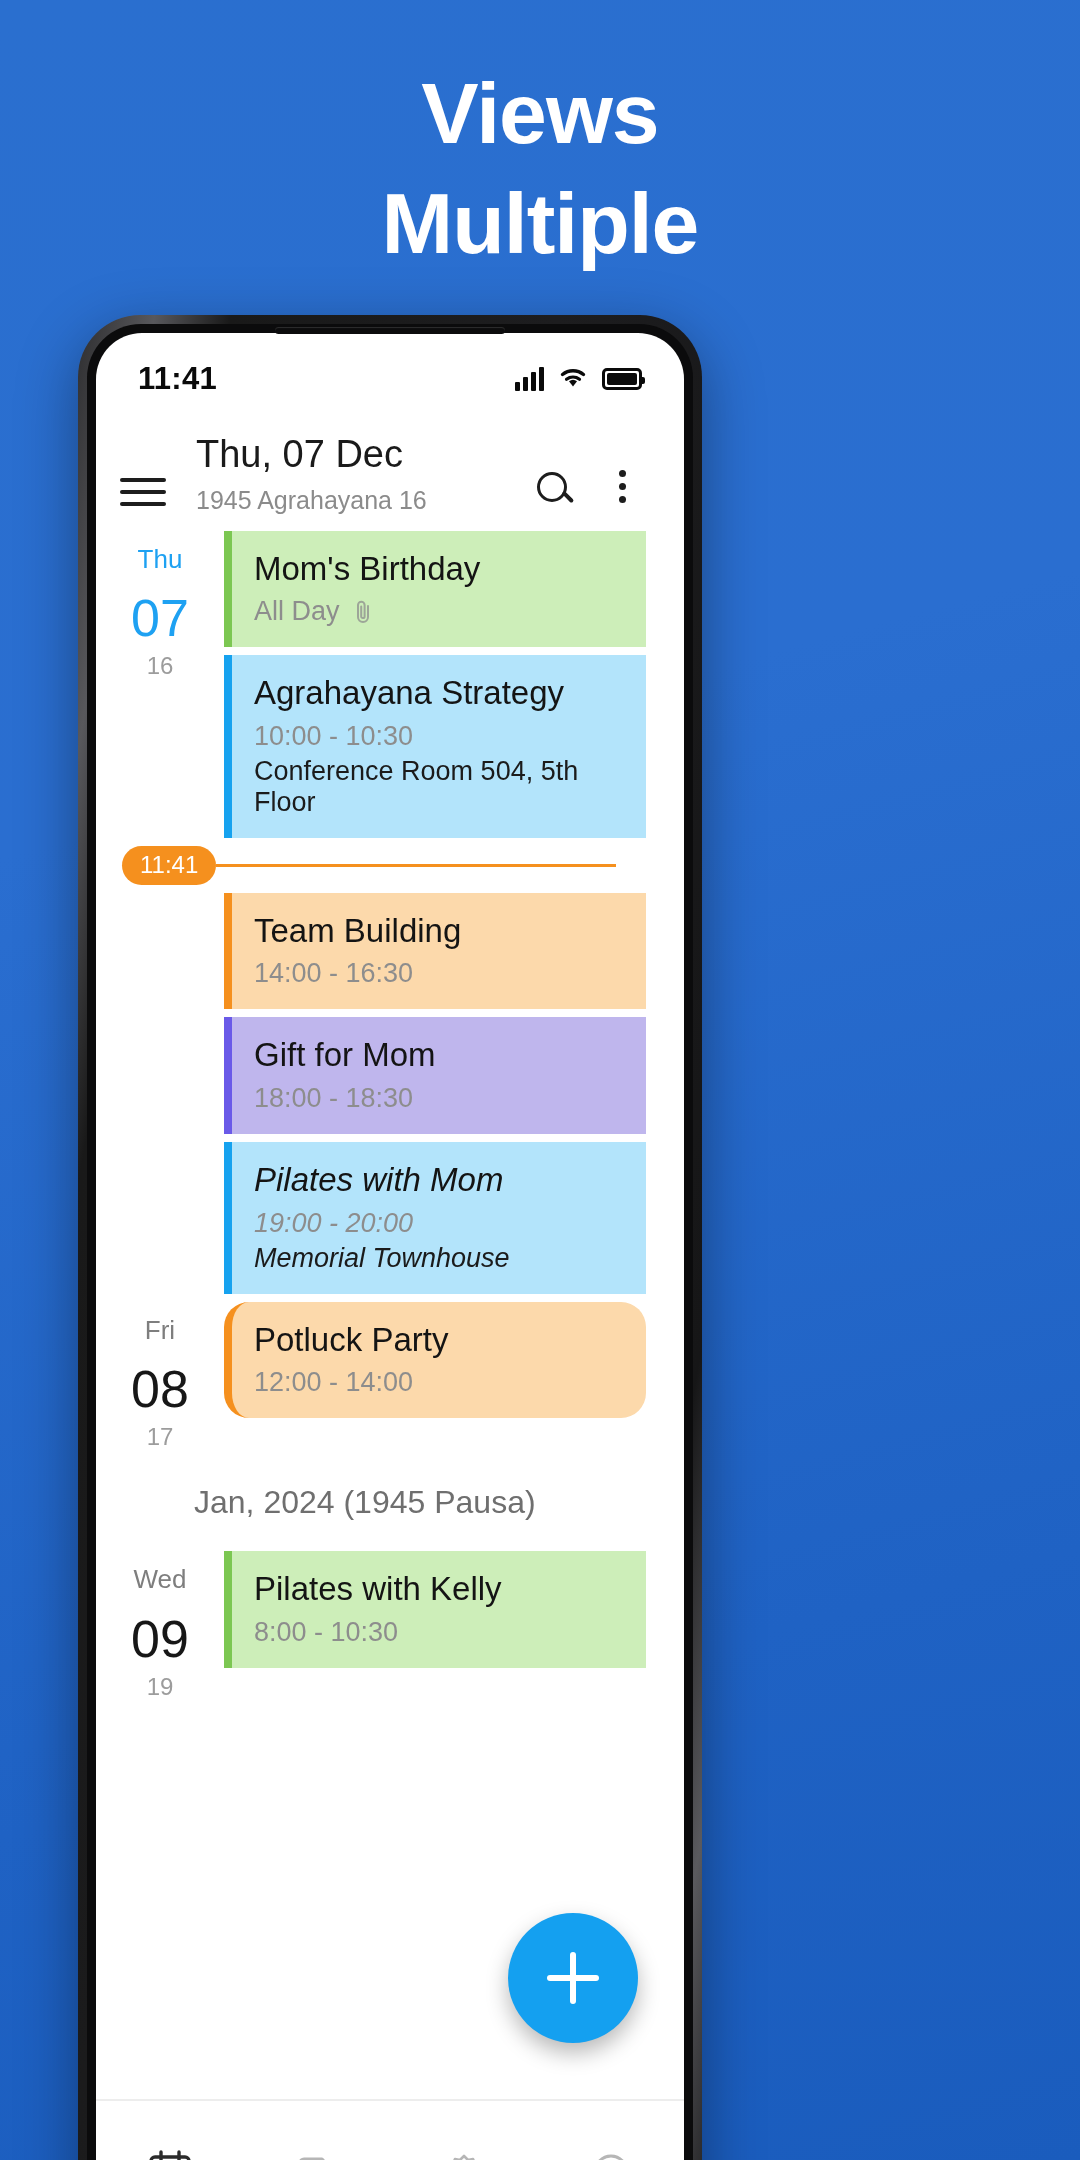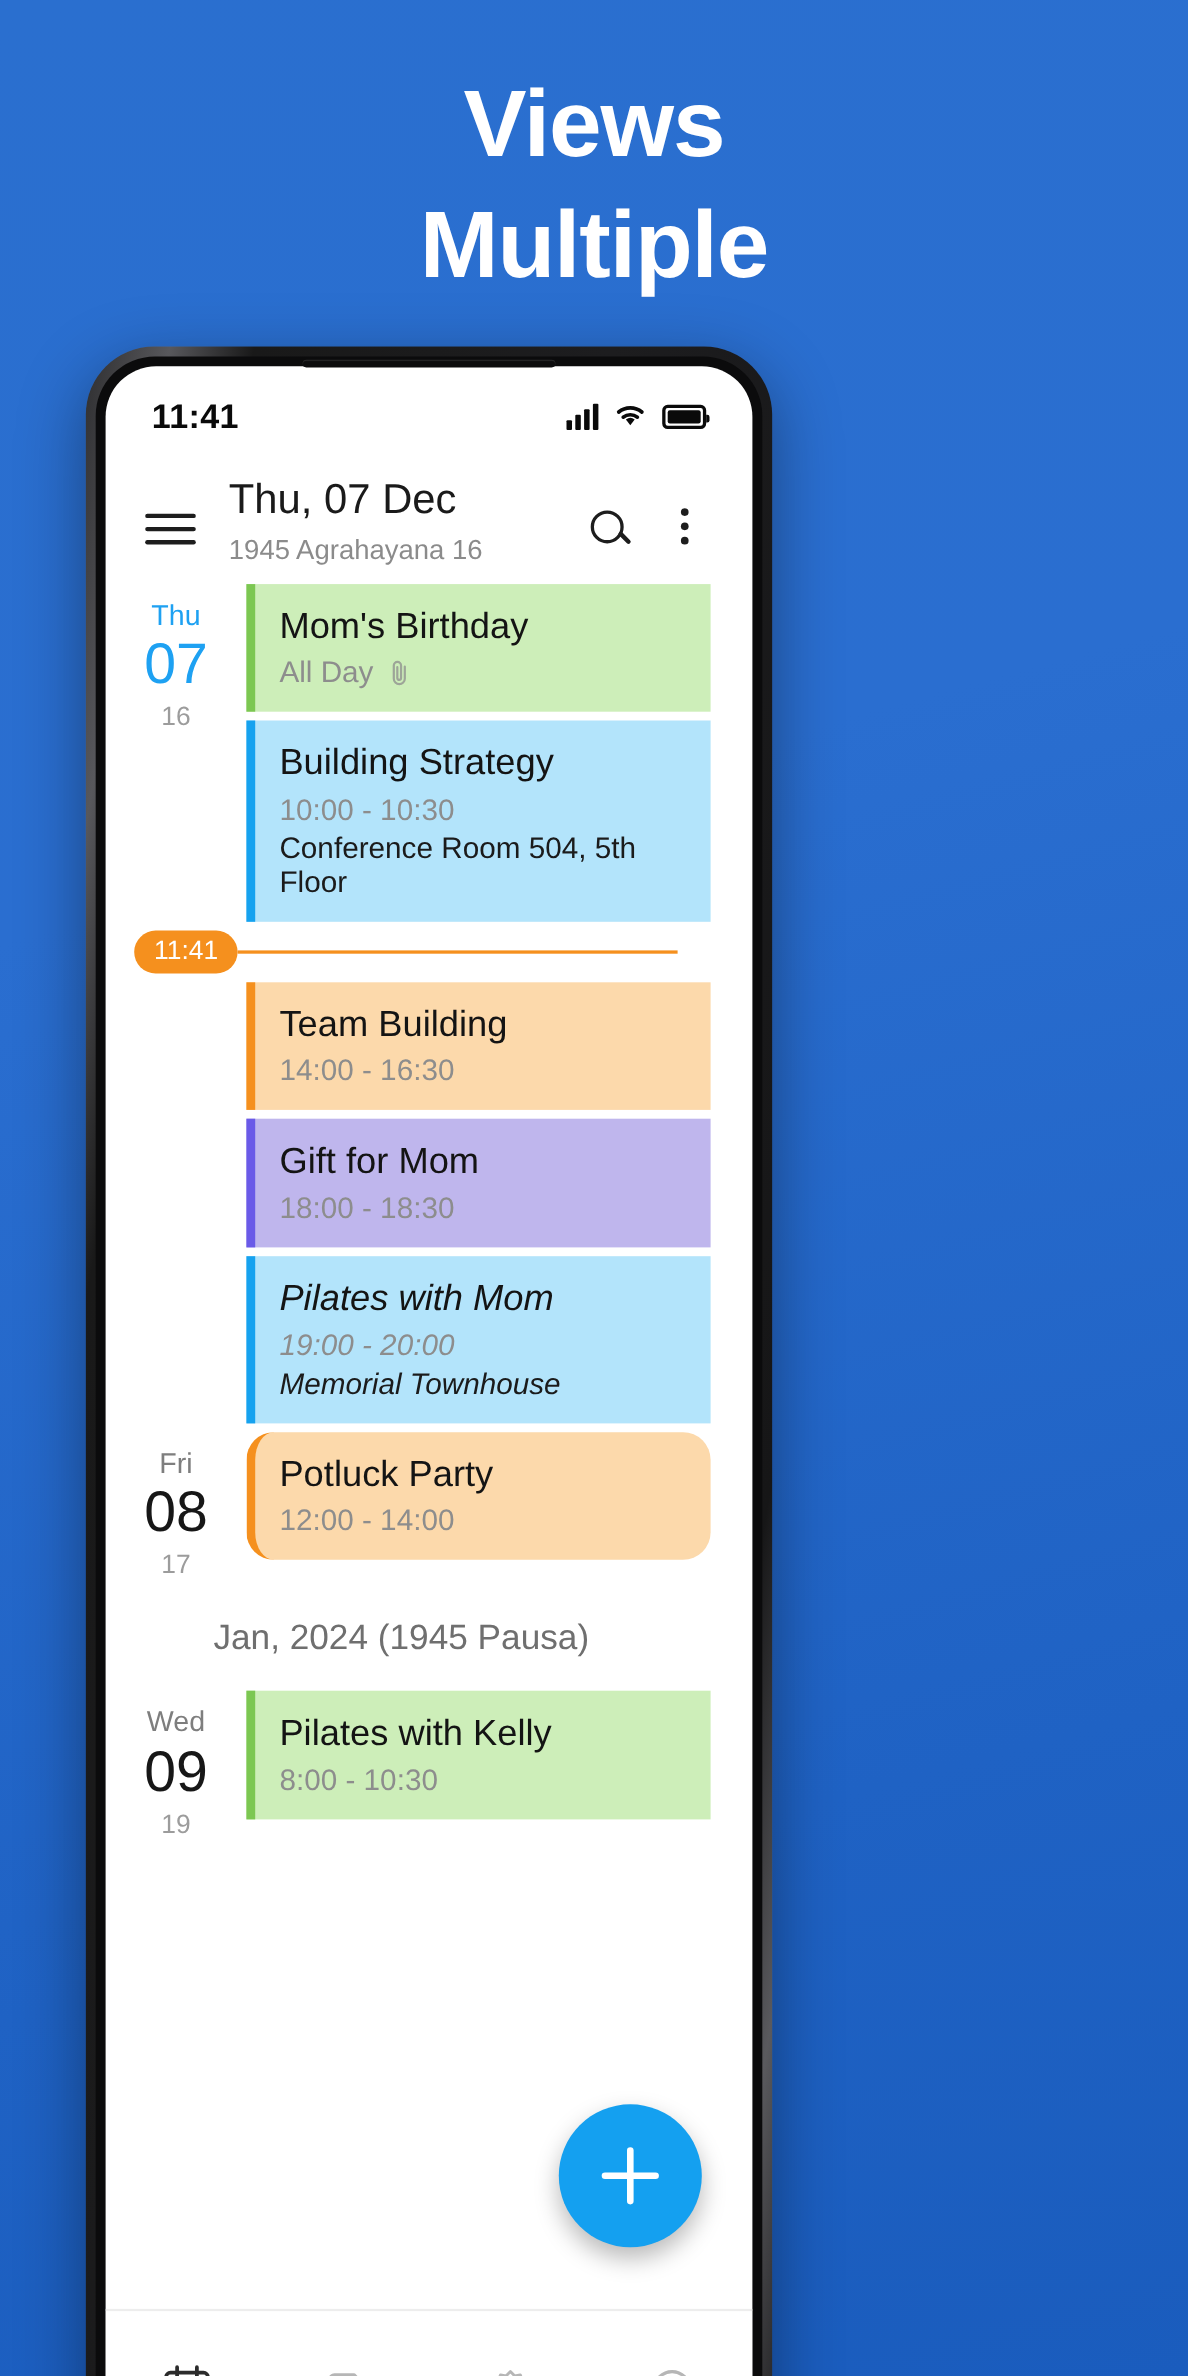--- a/index.html
+++ b/index.html
@@ -103,22 +103,22 @@
     right:-6px; top: 6px;
     width: 3px; height: 7px;
     background:#0a0a0a;
     border-radius: 0 2px 2px 0;
   }
   .battery i { display:block; height:100%; width:100%; background:#0a0a0a; border-radius:2px; }
 
   
   .appbar {
     display: flex;
-    align-items: center;
-    padding: 22px 34px 16px 36px;
+    align-items: flex-end;
+    padding: 22px 34px 16px 24px;
   }
   .hamburger {
     width: 46px; height: 46px;
     margin-top: 14px;
     display: flex; flex-direction: column; justify-content: center; gap: 8px;
     flex: 0 0 auto;
   }
   .hamburger i { display:block; height: 4px; background: #1d1d1d; border-radius: 2px; }
   .appbar-titles { flex: 1 1 auto; margin-left: 30px; }
   .appbar-title {
@@ -160,21 +160,21 @@
     display: flex;
     align-items: flex-start;
   }
   .day-col {
     width: 128px;
     flex: 0 0 128px;
     text-align: center;
     padding-top: 14px;
   }
   .day-dow { font-size: 26px; color: #7e7e7e; line-height: 1.1; }
-  .day-num { font-size: 52px; color: #171717; line-height: 1.15; margin-top: 2px; }
+  .day-num { font-size: 52px; color: #171717; line-height: 1.15; margin-top: 16px; }
   .day-alt { font-size: 24px; color: #9c9c9c; line-height: 1.1; margin-top: 4px; }
   .day-col.today .day-dow { color: #1ea1f2; }
   .day-col.today .day-num { color: #1ea1f2; }
 
   .events { flex: 1 1 auto; padding-right: 38px; }
   .event {
     border-left: 8px solid #999;
     padding: 18px 26px 20px 22px;
     margin-bottom: 8px;
   }
@@ -309,21 +309,21 @@
                 <div class="event-time">
                   <span>All Day</span>
                   <span class="clip-icon">
                     <svg width="22" height="26" viewBox="0 0 22 26">
                       <path d="M16 7v11a5 5 0 01-10 0V6a3.3 3.3 0 016.6 0v11.4a1.7 1.7 0 01-3.4 0V7.5" stroke="#8d8d8d" stroke-width="2" fill="none" stroke-linecap="round"></path>
                     </svg>
                   </span>
                 </div>
               </div>
               <div class="event" style="background: rgb(179, 228, 251); border-left-color: rgb(22, 162, 239);">
-                <div class="event-title">Building Strategy</div>
+                <div class="event-title">Agrahayana Strategy</div>
                 <div class="event-time">
                   <span>10:00 - 10:30</span>
                 </div>
                 <div class="event-place">Conference Room 504, 5th Floor</div>
               </div>
               <div class="nowline" style="margin-left: -128px;">
                 <span class="nowline-pill" style="background: rgb(245, 144, 30);">11:41</span>
                 <span class="nowline-bar" style="background: rgb(245, 144, 30);"></span>
               </div>
               <div class="event" style="background: rgb(252, 217, 171); border-left-color: rgb(245, 144, 30);">

